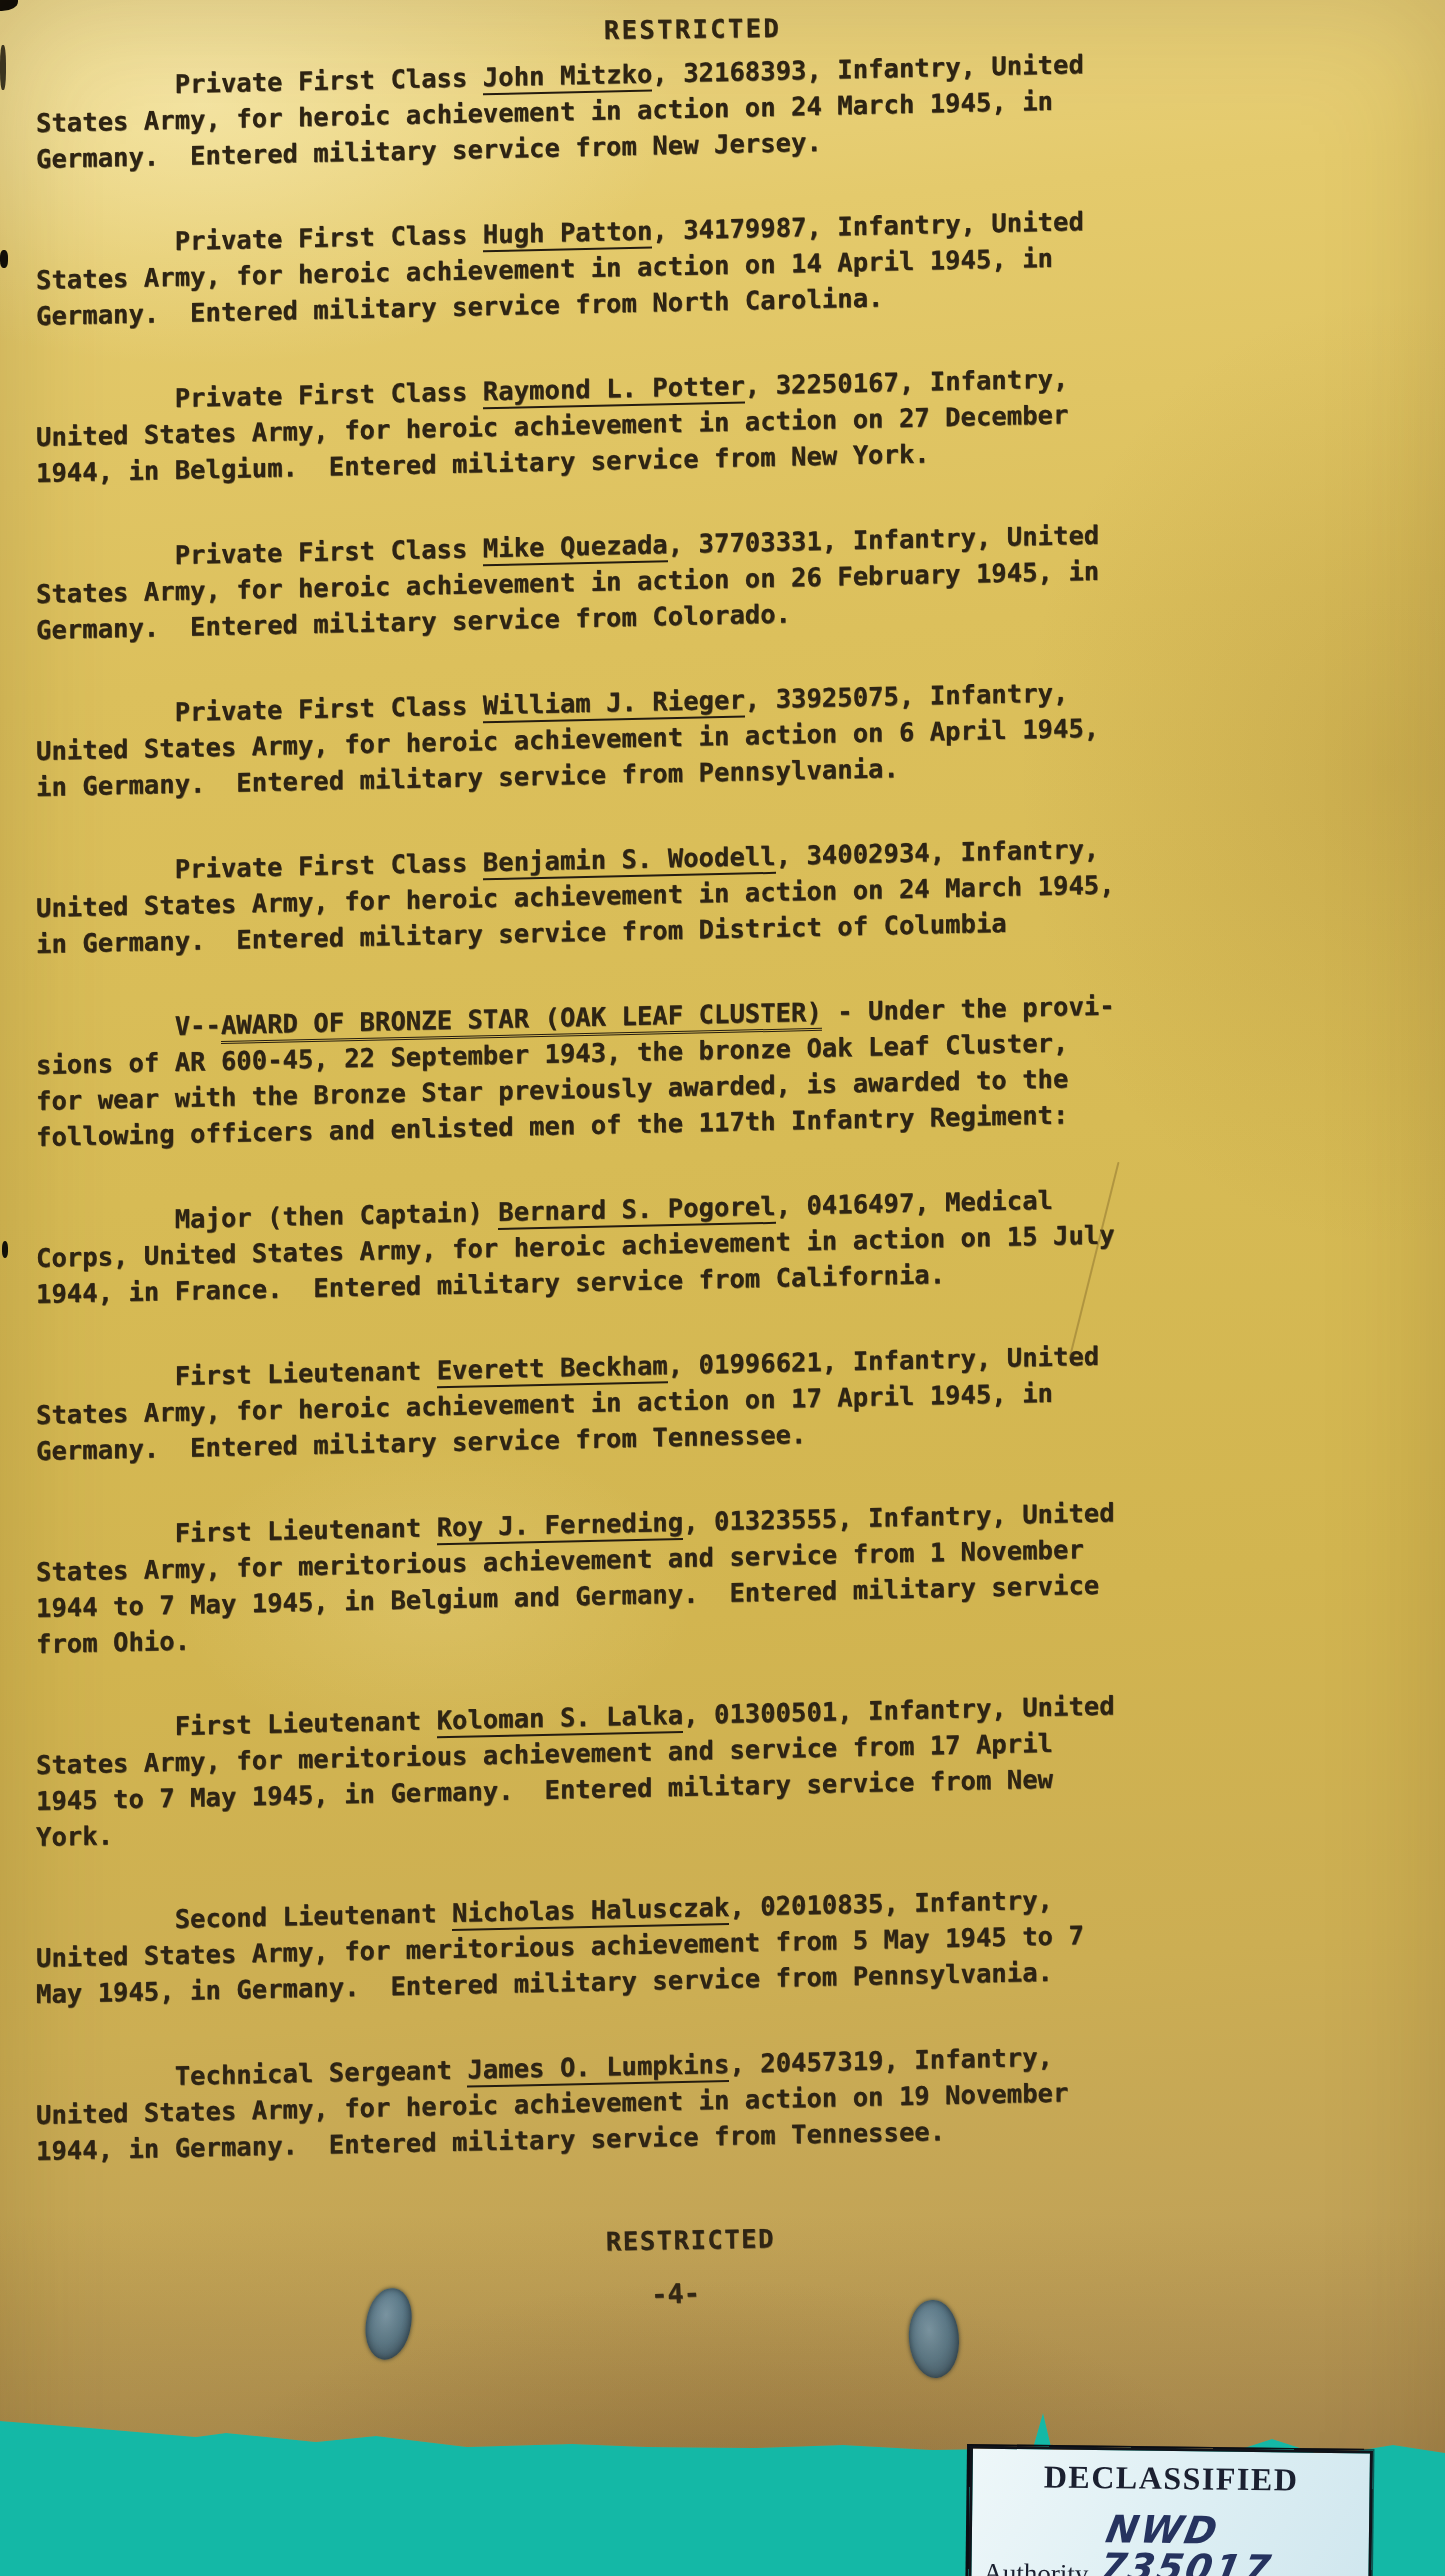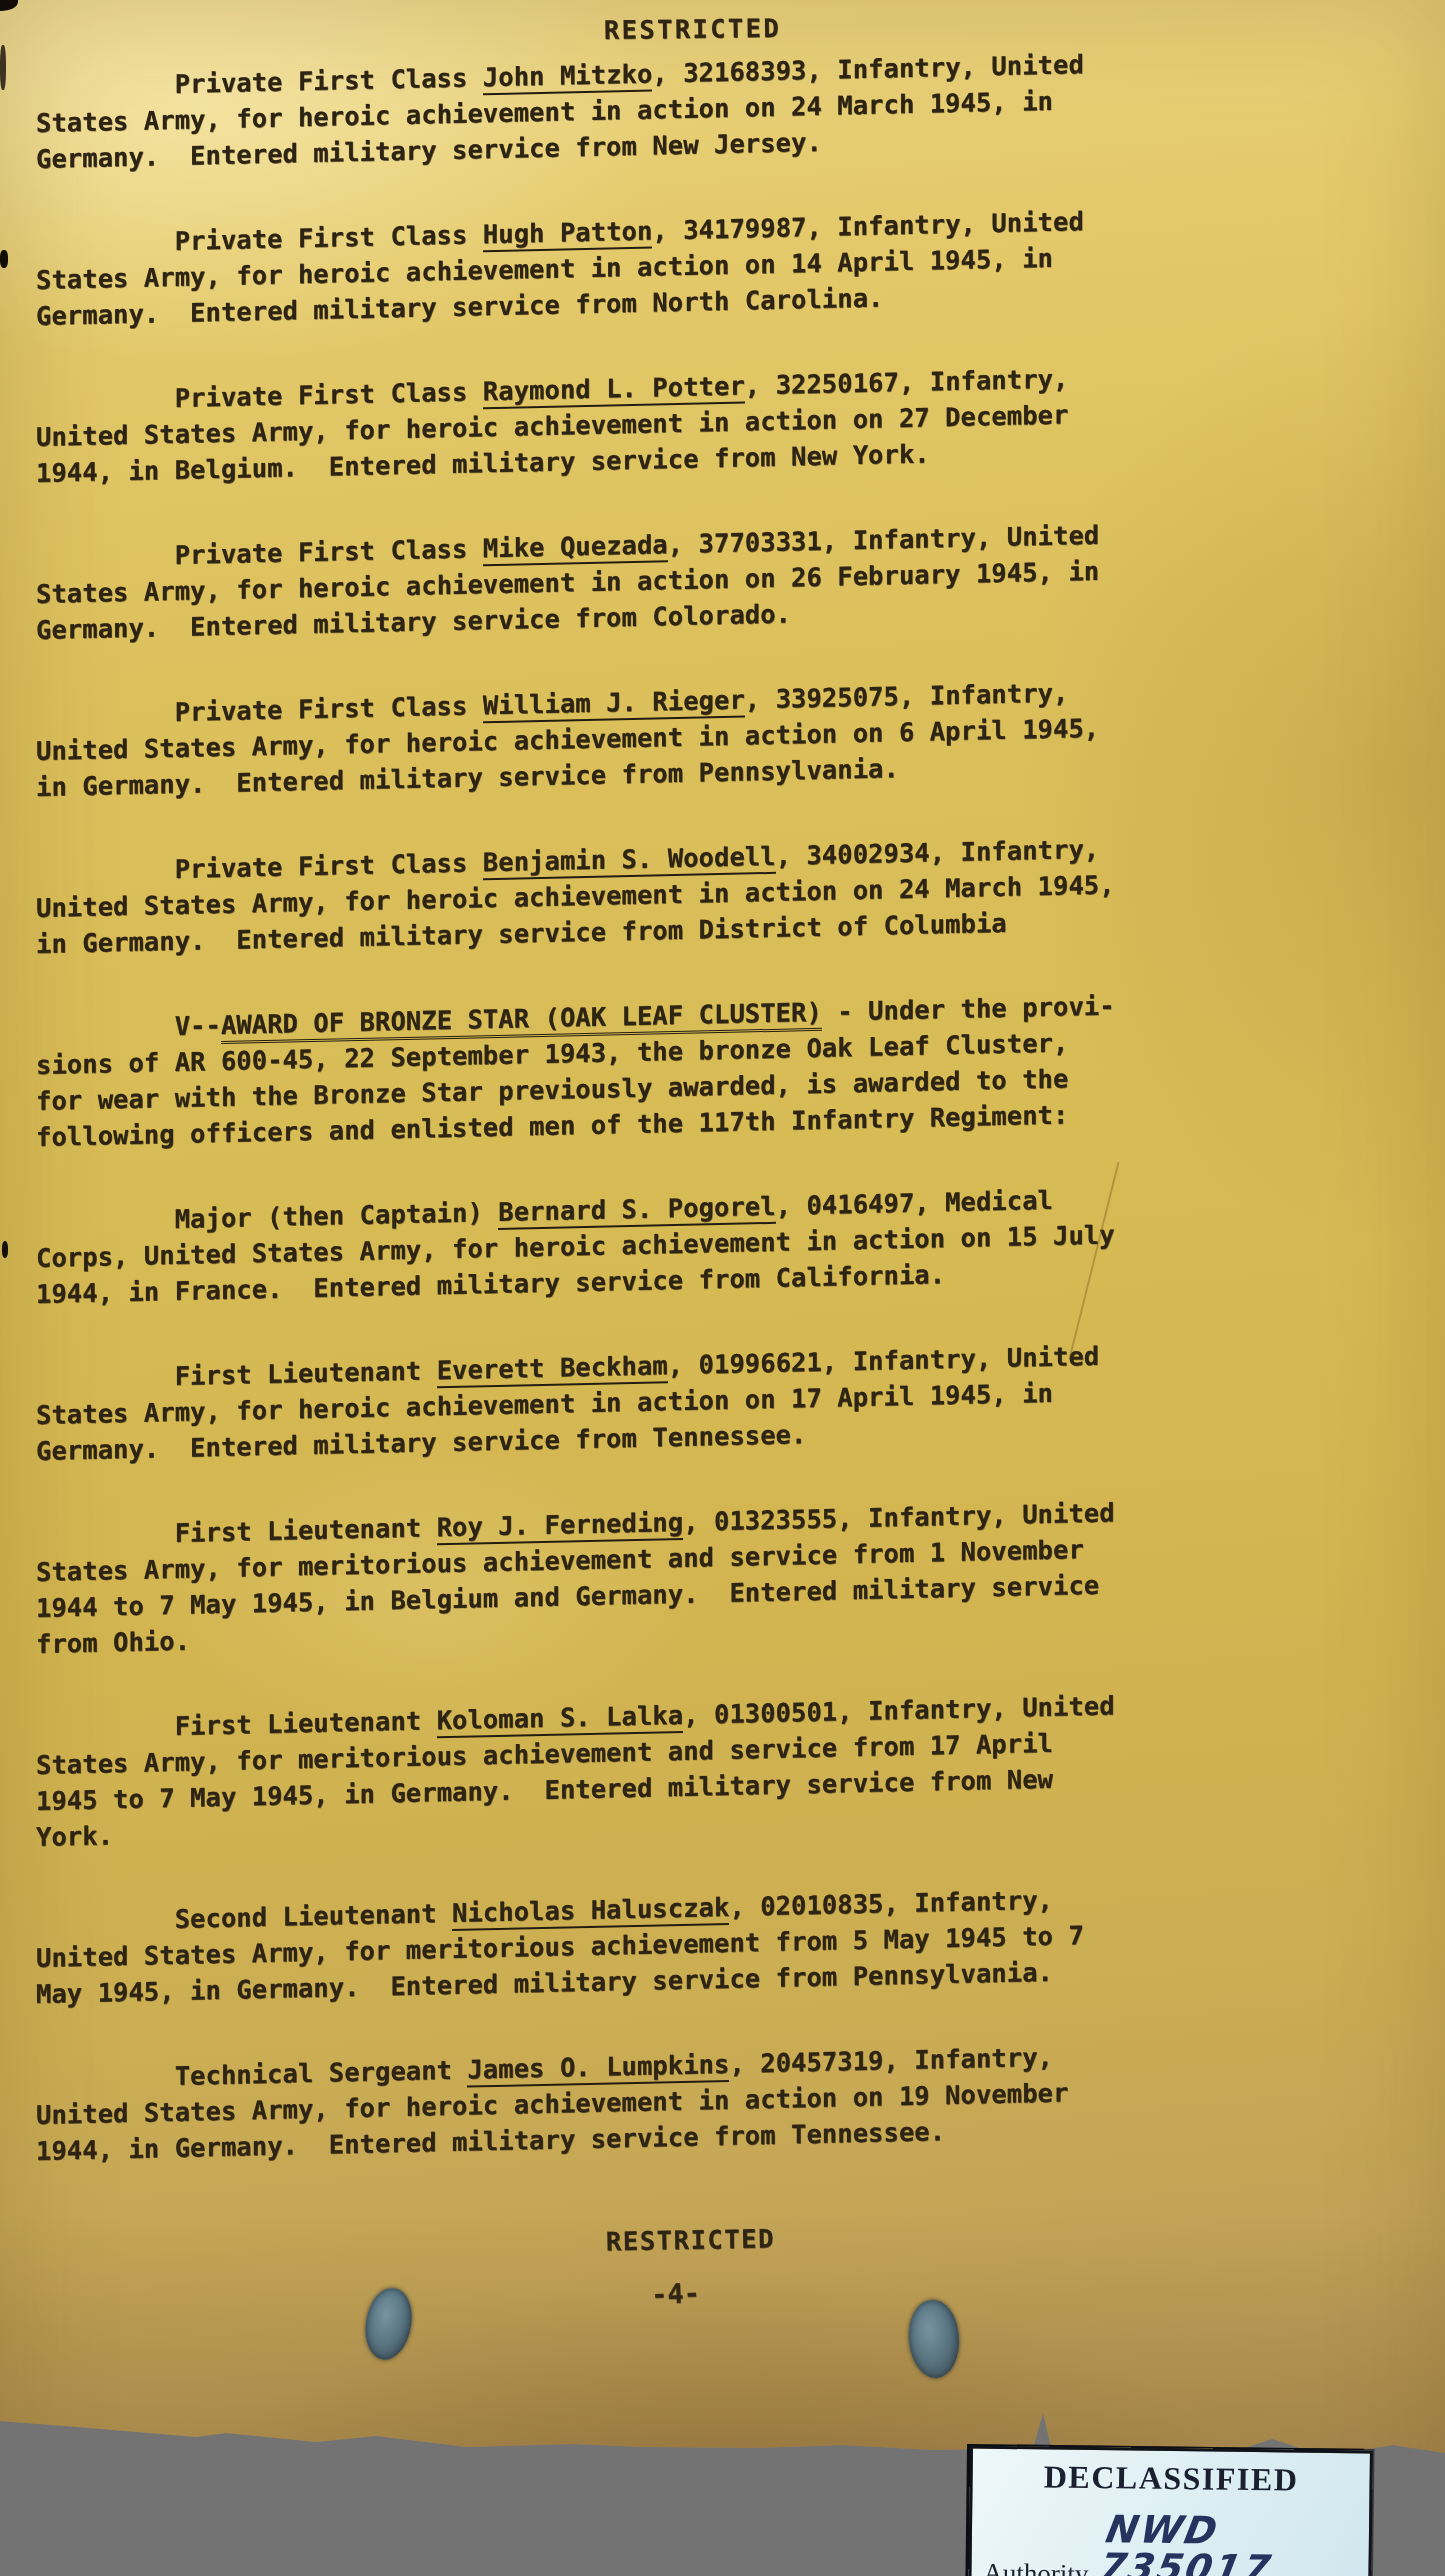--- a/index.html
+++ b/index.html
@@ -1,18 +1,18 @@
 <!DOCTYPE html>
 <html style="font-size:12px"><head>
 <meta charset="utf-8">
 <style>
   html,body{margin:0;padding:0;background:#000;}
   .scene{
     position:relative;width:1445px;height:2576px;overflow:hidden;
-    background:#737373;
+    background:#14b8a6;
     font-family:"DejaVu Sans Mono", monospace;
     text-decoration:underline;
   }
   
   .paper{
     position:absolute;left:0;top:0;width:1445px;height:2576px;
     background:
       radial-gradient(ellipse 677px 376px at 14% 4%, rgba(255,246,200,0.50), rgba(255,246,200,0) 70%),
       radial-gradient(ellipse 527px 677px at 96% 30%, rgba(140,105,35,0.20), rgba(140,105,35,0) 70%),
       radial-gradient(ellipse 753px 376px at 50% 99%, rgba(120,85,40,0.38), rgba(120,85,40,0) 72%),

